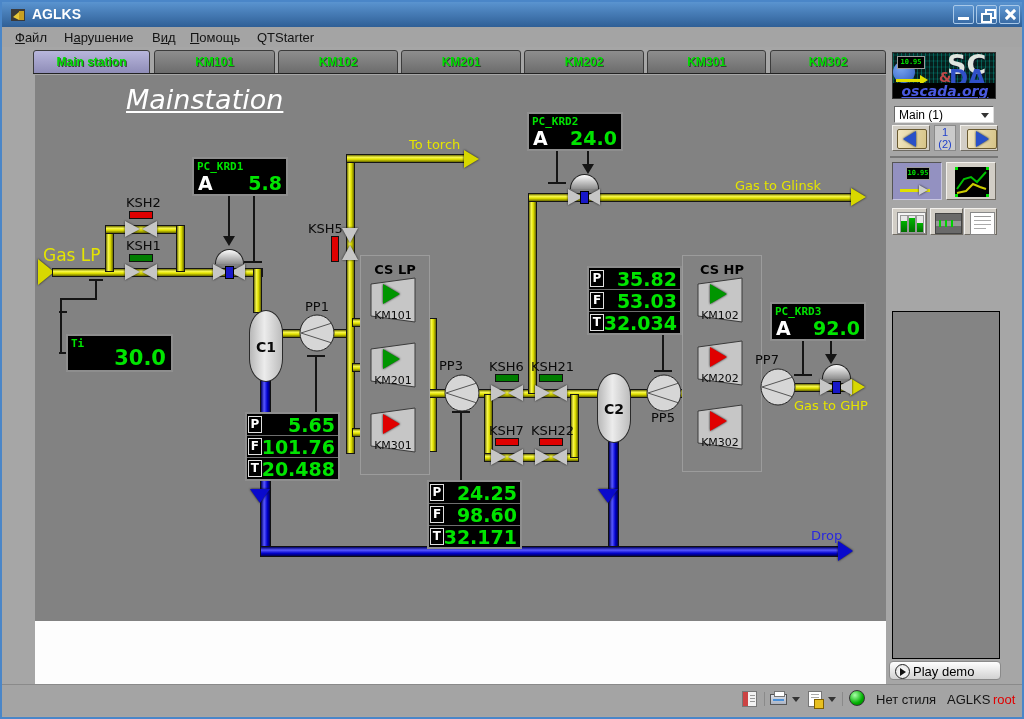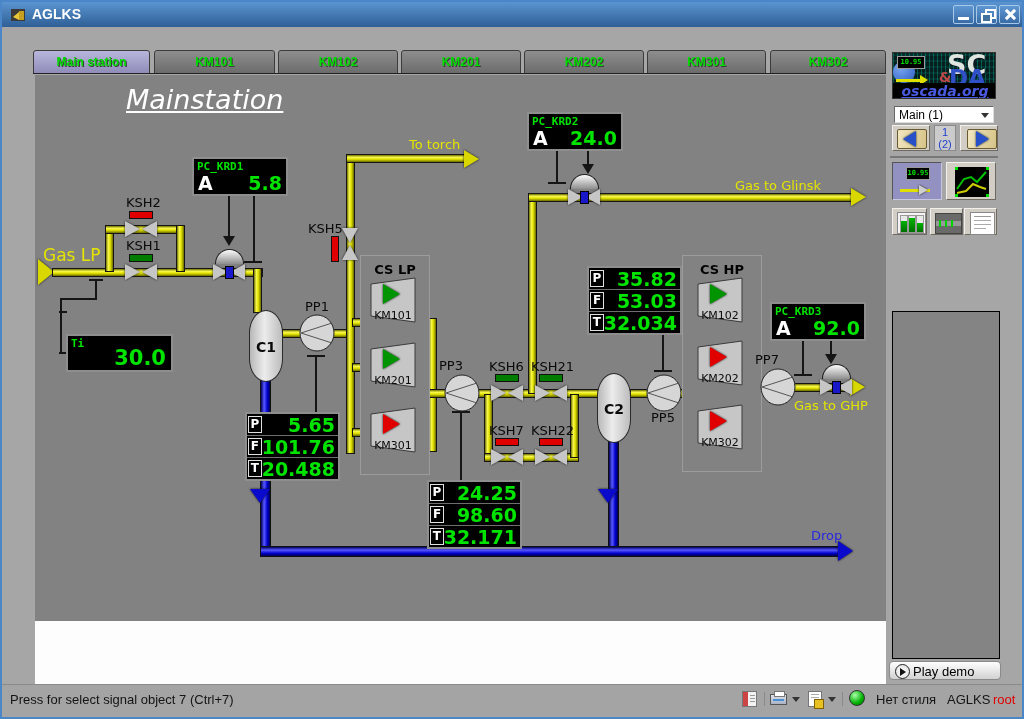--- a/index.html
+++ b/index.html
@@ -96,20 +96,27 @@
         <rect x="1" y="3" width="14" height="12" fill="#3a3a3a"></rect>
         <path d="M3,11 L9,6 L9,14 Z" fill="#e8c838"></path>
         <rect x="9" y="5" width="5" height="9" fill="#c8a020"></rect>
       </svg>
     <span class="wtitle">AGLKS</span>
     <div class="tbtn tb-min" style="left:951px"></div>
     <div class="tbtn tb-res" style="left:974px"></div>
     <div class="tbtn tb-close" style="left:997px"></div>
   </div>
 
+  <div class="menubar">
+    <span class="mitem" style="left:13px"><span></span><u>Ф</u><span>айл</span></span>
+    <span class="mitem" style="left:62px"><span>Н</span><u>а</u><span>рушение</span></span>
+    <span class="mitem" style="left:150px"><span>В</span><u>и</u><span>д</span></span>
+    <span class="mitem" style="left:188px"><span></span><u>П</u><span>омощь</span></span>
+    <span class="mitem" style="left:255px"><span>QTStarter</span></span>
+  </div>
 
   <div class="tab sel" style="left:31px;width:117px">Main station</div>
   <div class="tab" style="left:152px;width:121px">KM101</div>
   <div class="tab" style="left:276px;width:120px">KM102</div>
   <div class="tab" style="left:399px;width:120px">KM201</div>
   <div class="tab" style="left:522px;width:120px">KM202</div>
   <div class="tab" style="left:645px;width:119px">KM301</div>
   <div class="tab" style="left:768px;width:116px">KM302</div>
   <div class="a" style="left:31px;top:71px;width:853px;height:1px;background:#222"></div>
 
@@ -460,21 +467,20 @@
   <div class="a" style="left:890px;top:309px;width:106px;height:346px;background:#848484;border:1px solid #000"></div>
 
   <div class="a" style="left:887px;top:659px;width:112px;height:19px;background:linear-gradient(#fefefe,#d2d2d2);border:1px solid #8a8a8a;border-radius:4px;box-sizing:border-box">
     <div class="a" style="left:5px;top:2px;width:13px;height:13px;border:1px solid #222;border-radius:50%;background:radial-gradient(#fff,#ddd)">
       <div class="a" style="left:4px;top:3px;width:0;height:0;border-top:4px solid transparent;border-bottom:4px solid transparent;border-left:6px solid #111"></div>
     </div>
     <span class="a" style="left:23px;top:2px;font:13px 'Liberation Sans',sans-serif;color:#000">Play demo</span>
   </div>
 
   <div class="statusbar">
-    <span class="sblab" style="left:8px;top:7px">Press for select signal object 7 (Ctrl+7)</span>
     <div class="a" style="left:740px;top:6px;width:15px;height:16px;background:#f2f2f2;border:1px solid #777;box-sizing:border-box">
       <div class="a" style="left:0;top:0;width:5px;height:14px;background:#cc4444"></div>
       <div class="a" style="left:7px;top:3px;width:5px;height:1px;background:#999"></div>
       <div class="a" style="left:7px;top:6px;width:5px;height:1px;background:#999"></div>
       <div class="a" style="left:7px;top:9px;width:5px;height:1px;background:#999"></div>
     </div>
     <div class="vsep" style="left:762px;top:7px"></div>
     <div class="a" style="left:768px;top:9px;width:17px;height:11px;background:linear-gradient(#dfe3ea,#aab2c2);border:1px solid #555;box-sizing:border-box">
       <div class="a" style="left:3px;top:-4px;width:9px;height:4px;background:#fff;border:1px solid #777"></div>
       <div class="a" style="left:2px;top:4px;width:11px;height:2px;background:#4a90d8"></div>

